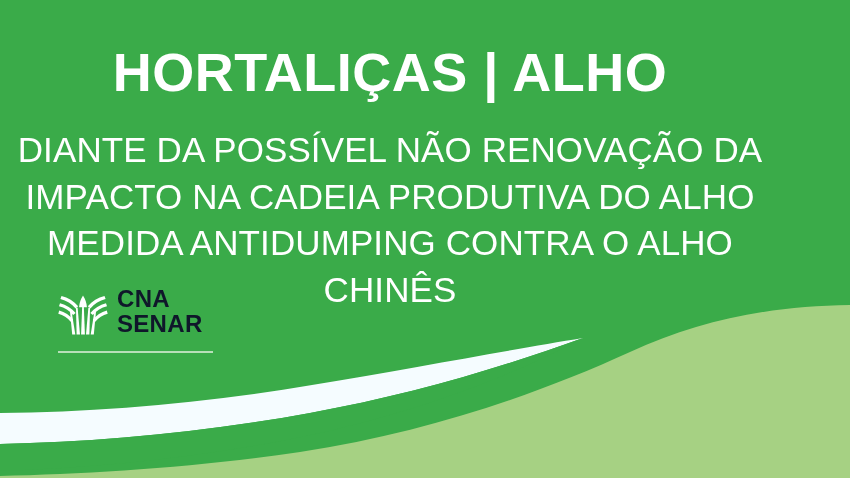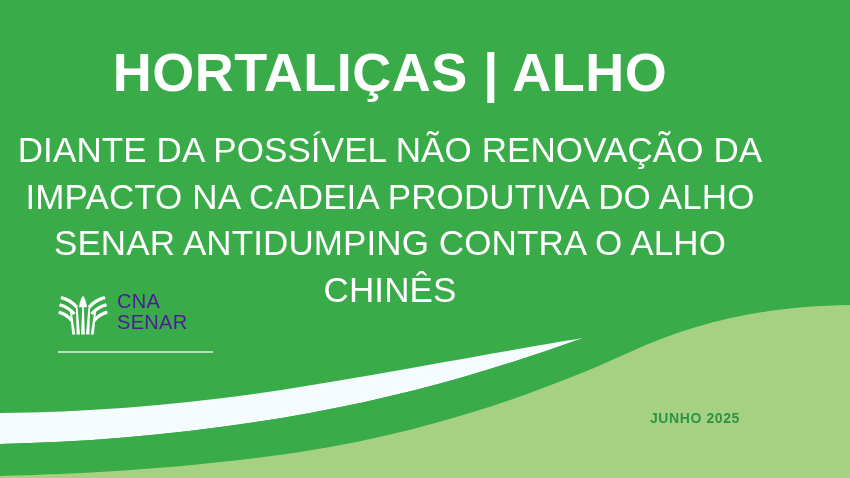--- a/index.html
+++ b/index.html
@@ -72,23 +72,23 @@
     gap: 9px;
     height: 52px;
   }
   #logo-mark {
     width: 50px;
     height: 46px;
     flex: 0 0 auto;
     display: block;
   }
   #logo-wordmark {
-    color: #4c1d95;
-    font-weight: normal;
-    font-size: 20px;
+    color: #0f172a;
+    font-weight: bold;
+    font-size: 24px;
     line-height: 1.04;
     letter-spacing: 0.3px;
   }
   #logo-divider {
     margin-top: 13px;
     width: 155px;
     height: 2px;
     background: #cfe8cd;
     opacity: 0.85;
   }
@@ -140,21 +140,21 @@
              C410,395 500,368 583,338
              C520,372 430,408 320,433
              C215,456 100,468 0,471 Z"></path>
   </svg>
 
   <div class="layer" id="title-block">
     <h1 id="main-title">HORTALIÇAS | ALHO</h1>
     <div id="subtitle">
       <span class="sub-line">DIANTE DA POSSÍVEL NÃO RENOVAÇÃO DA</span>
       <span class="sub-line">IMPACTO NA CADEIA PRODUTIVA DO ALHO</span>
-      <span class="sub-line">SENAR ANTIDUMPING CONTRA O ALHO</span>
+      <span class="sub-line">MEDIDA ANTIDUMPING CONTRA O ALHO</span>
       <span class="sub-line">CHINÊS</span>
     </div>
   </div>
 
   <div class="layer" id="logo-lockup">
     <div id="logo-row">
       <svg id="logo-mark" viewBox="0 0 50 46">
         <g fill="#ffffff">
 
           <path d="M24.2,16.5 L25.8,16.5 L26.9,45.5 L23.1,45.5 Z"></path>
@@ -177,15 +177,14 @@
         </g>
       </svg>
       <div id="logo-wordmark">
         <div>CNA</div>
         <div>SENAR</div>
       </div>
     </div>
     <div id="logo-divider"></div>
   </div>
 
-  <div class="layer" id="date-label">JUNHO 2025</div>
 
 </div>
 
 </body></html>

